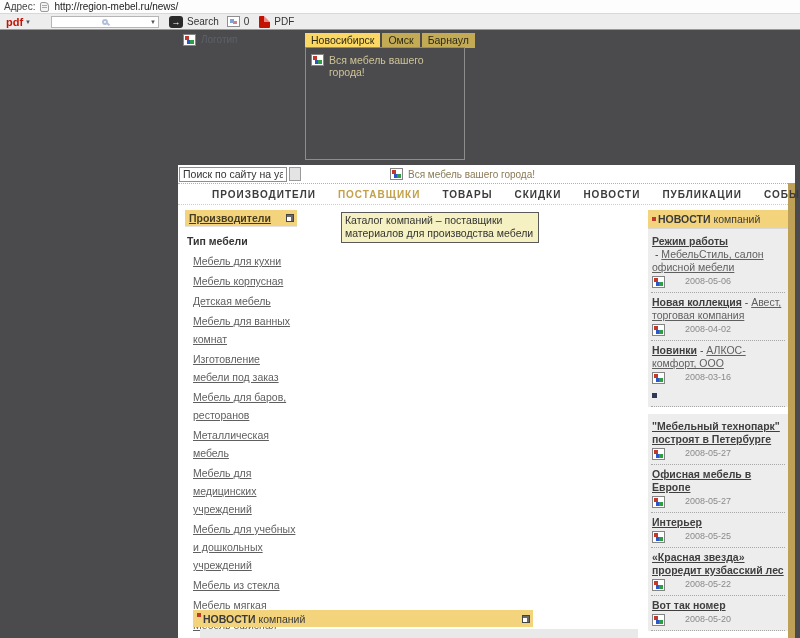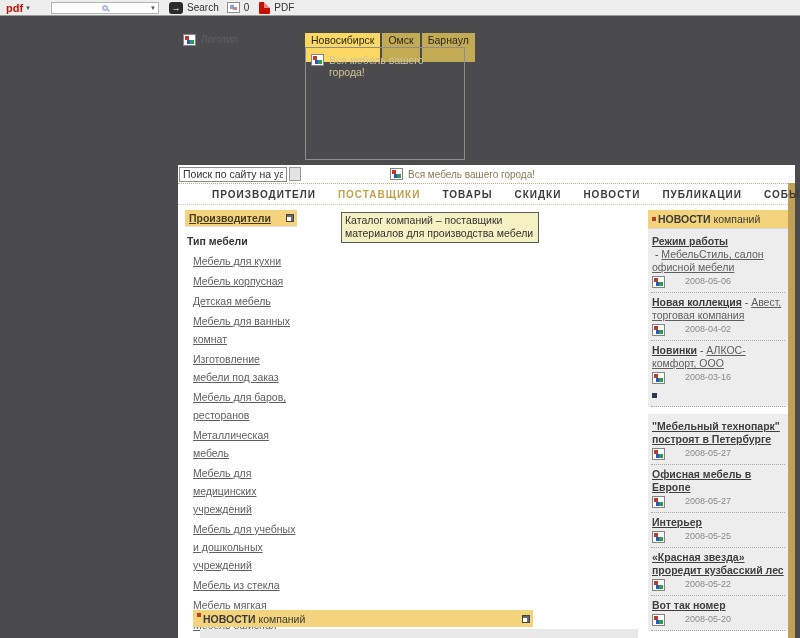--- a/index.html
+++ b/index.html
@@ -38,21 +38,21 @@
 
   
   .viewport { position:absolute; top:30px; left:0; width:800px; height:608px; background:#4b4b4d; }
   .site { position:absolute; left:178px; top:0; width:617px; height:608px; }
 
   
   .site-header { position:relative; height:135px; background:#4b4b4d; }
   .logo { position:absolute; left:5px; top:4px; display:flex; gap:5px; align-items:flex-start;
     color:#5b6068; font-size:10px; }
   .tabs { position:absolute; left:127px; top:3px; display:flex; gap:2px; }
-  .tab { font-size:10.5px; color:#2e2a16; background:#c3ab56; padding:1px 6px 16px; }
+  .tab { font-size:10.5px; color:#2e2a16; background:#c3ab56; padding:1px 6px 2px; }
   .tab.active { background:#fad863; }
   .banner { position:absolute; left:127px; top:17px; width:160px; height:113px;
     border:1px solid #8d8d8d; padding:6px 5px; display:flex; gap:5px; align-items:flex-start;
     color:#cfc398; font-size:10.5px; }
 
   
   .bimg { display:inline-block; flex:none; width:13px; height:12px; background:#fff;
     border:1px solid #848484; position:relative; }
   .bimg::before { content:""; position:absolute; left:1px; top:1px; width:4px; height:4px; background:#c0392b; }
   .bimg::after { content:""; position:absolute; right:1px; bottom:1px; width:7px; height:4px;
@@ -115,20 +115,25 @@
   .news-title { font-weight:bold; color:#3f3f3f; text-decoration:underline; cursor:pointer; }
   .news-company { color:#5f5f5f; text-decoration:underline; cursor:pointer; }
   .dash { white-space:pre; }
   .news-meta { display:flex; align-items:flex-start; gap:20px; margin-top:2px; }
   .news-date { font-size:9px; color:#8a8a8a; }
 </style>
 </head>
 <body>
 
 <div class="chrome">
+  <div class="addr-row">
+    <span class="addr-label">Адрес:</span>
+    <span class="page-icon"></span>
+    <span class="url">http://region-mebel.ru/news/</span>
+  </div>
   <div class="tool-row">
     <span class="pdf-word">
         <span>pdf</span>
         <span class="caret">▼</span>
       </span>
     <span class="combo">
       <span class="mag"></span>
       <span class="combo-arrow">▼</span>
     </span>
     <span class="go-btn">→</span>

